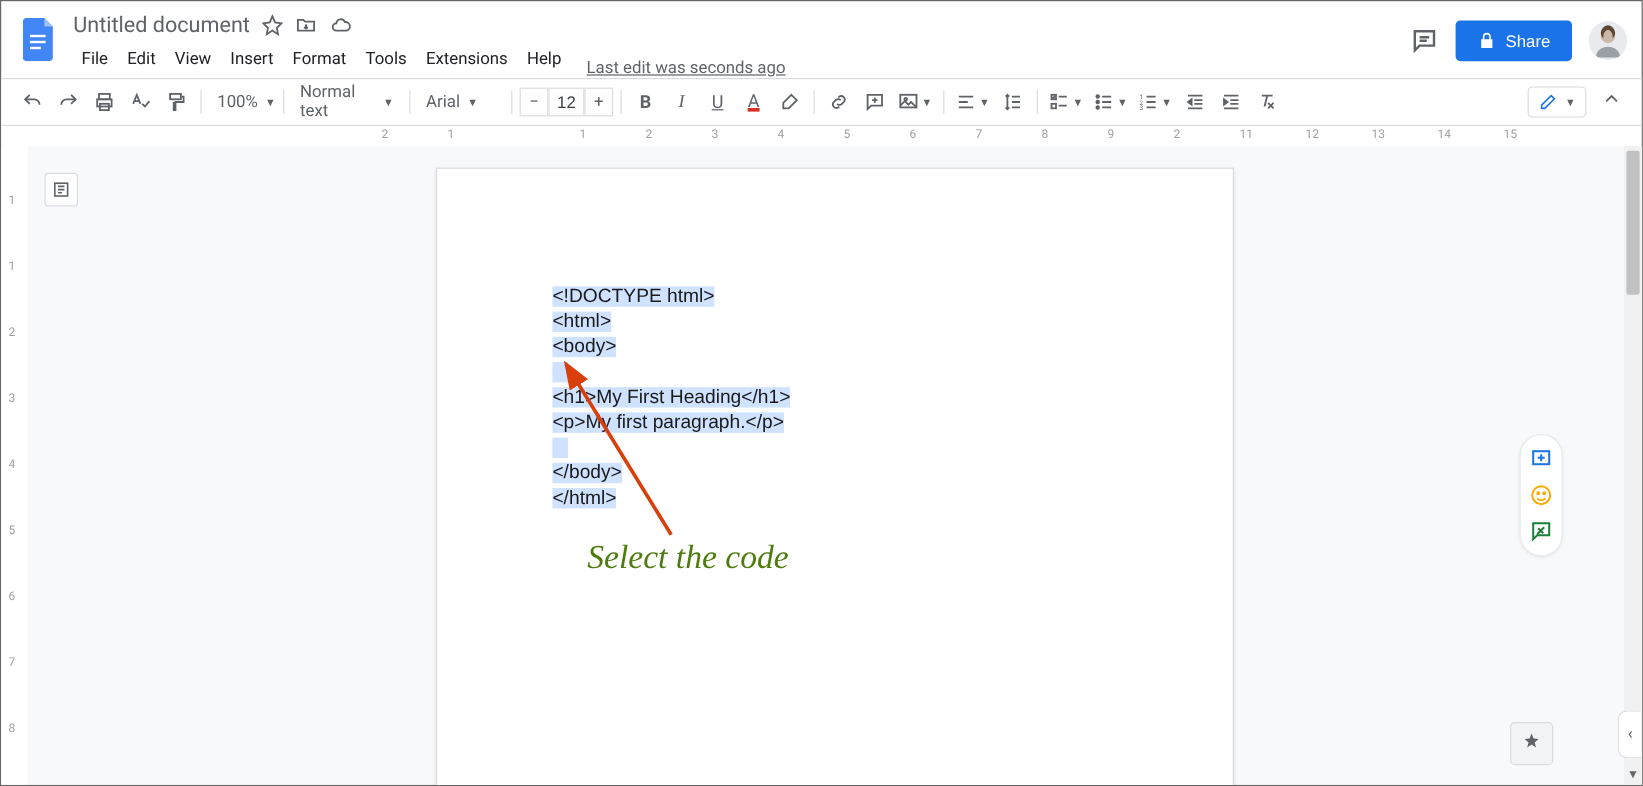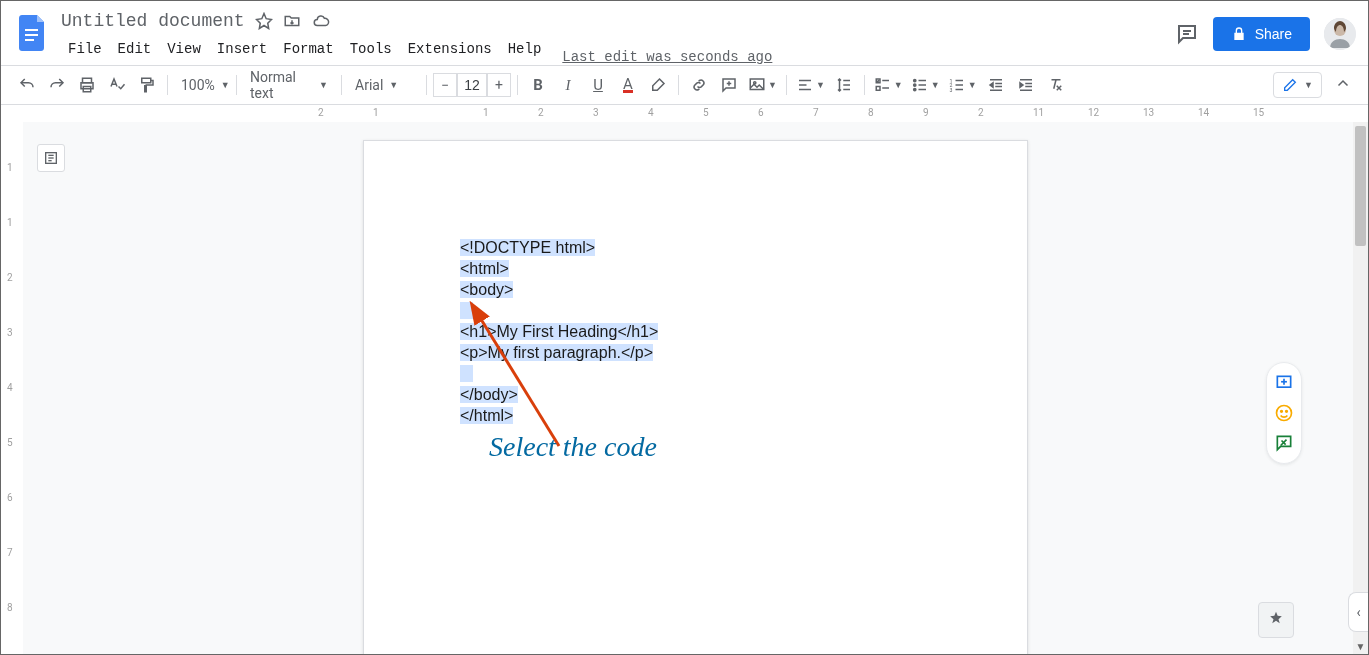--- a/index.html
+++ b/index.html
@@ -1,21 +1,21 @@
 <!DOCTYPE html>
 <html><head>
 <meta charset="utf-8">
 <style>
 * { margin:0; padding:0; box-sizing:border-box; }
 body { font-family:'Google Sans',Roboto,Arial,sans-serif; font-size:14px; color:#3c4043; background:#fff; overflow:hidden; width:1369px; height:655px; border:1px solid #666; position:relative; }
 
 
 .hdr { height:64px; display:flex; align-items:flex-start; padding:8px 12px 0 12px; }
 .logo { width:40px; height:40px; display:flex; align-items:center; justify-content:center; margin-top:4px; }
-.title-area { flex:1; padding-left:8px;font-family:Liberation Mono, monospace; }
+.title-area { flex:1; padding-left:8px; }
 .title-row { display:flex; align-items:center; gap:10px; height:24px; }
 .doc-title { font-size:18px; color:#5f6368; }
 .title-icon { color:#5f6368; cursor:pointer; display:flex; align-items:center; }
 .menu-row { display:flex; gap:2px; padding-top:4px; align-items:flex-start; }
 .menu-item { padding:4px 7px; font-size:14px; color:#202124; cursor:pointer; border-radius:4px; }
 .last-edit { color:#5f6368; text-decoration:underline; margin-left:12px; font-size:14px; cursor:pointer;margin-top:12px; }
 .hdr-right { display:flex; align-items:center; gap:14px; margin-top:8px; }
 .share-btn { background:#1a73e8; color:#fff; border:none; border-radius:4px; padding:9px 18px; font-size:14px; font-weight:500; display:flex; align-items:center; gap:8px; cursor:pointer; }
 .avatar { width:32px; height:32px; border-radius:50%; background:linear-gradient(135deg,#dadce0,#f1f3f4); overflow:hidden; cursor:pointer; }
 .avatar svg{width:100%;height:100%;}
@@ -49,21 +49,21 @@
 .page-wrap{flex:1;overflow:auto;position:relative;}
 .page{width:665px;min-height:900px;background:#fff;margin:18px auto 40px auto;box-shadow:0 1px 3px rgba(60,64,67,.15);border:1px solid #dadce0;position:relative;padding:96px 96px;}
 .outline-toggle{position:absolute;left:36px;top:22px;width:28px;height:28px;border:1px solid #dadce0;border-radius:3px;display:flex;align-items:center;justify-content:center;color:#5f6368;cursor:pointer;background:#fff;}
 
 
 .doc-line{font-family:Arial,sans-serif;font-size:16px;line-height:21px;color:#1a1a1a;white-space:pre;}
 .sel{background:#cfe2ff;}
 
 
 .anno-arrow{position:absolute;pointer-events:none;}
-.anno-text{position:absolute;font-family:'Comic Sans MS','Segoe Script',cursive;font-size:28px;color:#0369a1;pointer-events:none;font-style:italic;}
+.anno-text{position:absolute;font-family:'Comic Sans MS','Segoe Script',cursive;font-size:28px;color:#4d7c0f;pointer-events:none;font-style:italic;margin-top:19px;}
 
 
 .cmt-rail{position:absolute;right:66px;top:240px;width:36px;background:#fff;border:1px solid #e8eaed;border-radius:18px;display:flex;flex-direction:column;align-items:center;gap:6px;padding:8px 0;box-shadow:0 1px 3px rgba(60,64,67,.1);}
 .cmt-btn{width:24px;height:24px;display:flex;align-items:center;justify-content:center;cursor:pointer;}
 
 
 .side-collapse{position:absolute;right:0;top:470px;width:20px;height:40px;background:#fff;border:1px solid #dadce0;border-right:none;border-radius:8px 0 0 8px;display:flex;align-items:center;justify-content:center;color:#5f6368;cursor:pointer;}
 
 
 .explore{position:absolute;right:74px;bottom:16px;width:36px;height:36px;background:#f1f3f4;border:1px solid #dadce0;border-radius:4px;display:flex;align-items:center;justify-content:center;cursor:pointer;color:#5f6368;}

